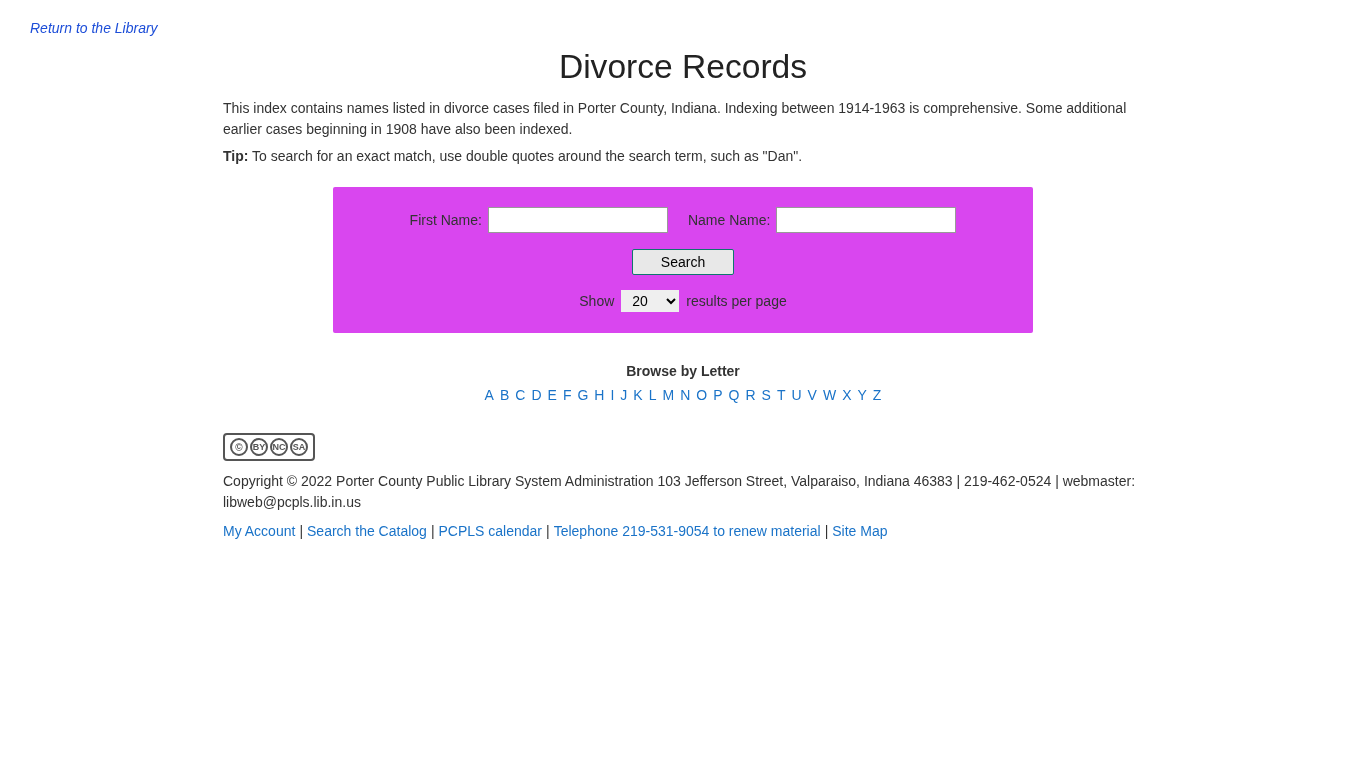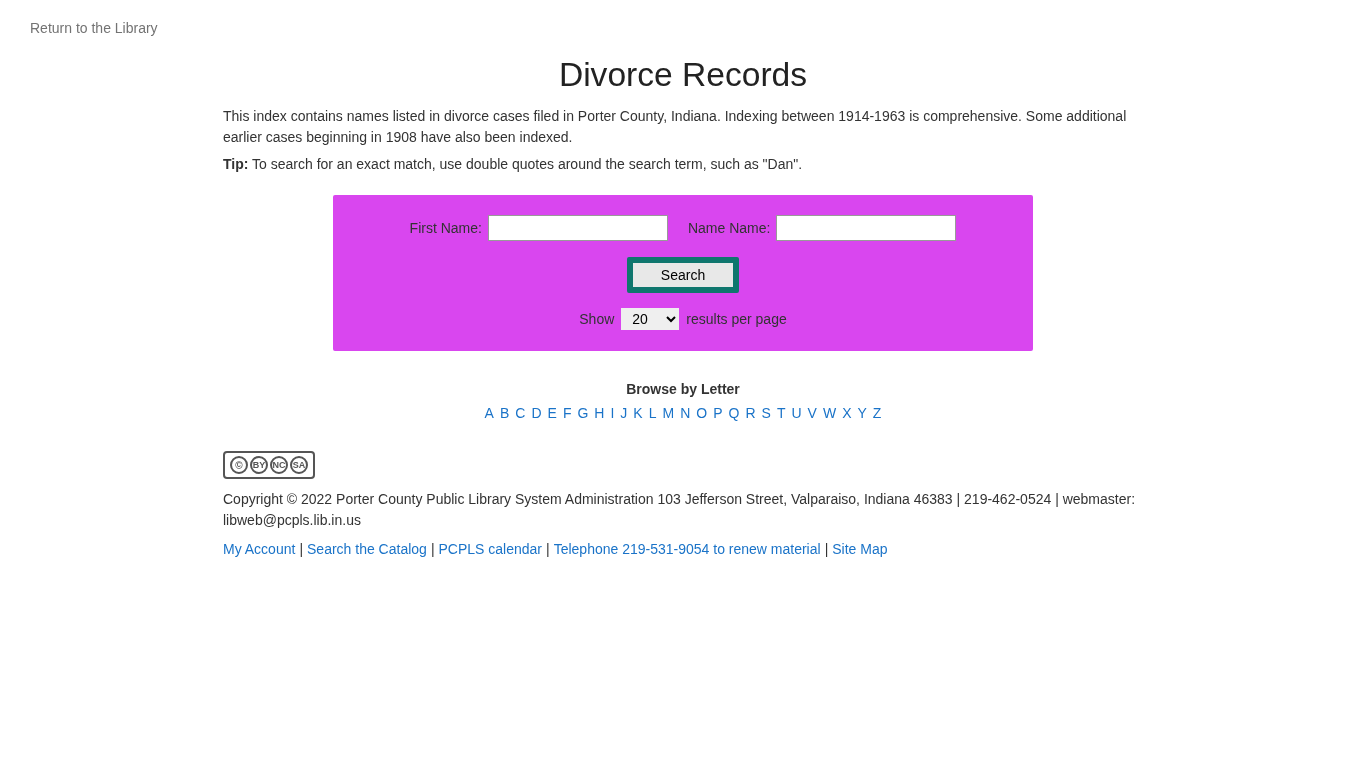--- a/index.html
+++ b/index.html
@@ -16,22 +16,23 @@
       padding: 20px 30px;
     }
 
     a {
       color: #1a73c8;
       text-decoration: none;
     }
 
     #return-link {
       display: block;
-      margin-bottom: 20px;
-      color: #737373;
+      margin-bottom: 12px;
+      color: #1d4ed8;
+      font-style: italic;
     }
 
     #page-title {
       text-align: center;
       font-size: 2.4em;
       font-weight: normal;
       color: #222;
       margin-bottom: 12px;
     }
 
@@ -87,21 +88,21 @@
 
     #search-button-row {
       display: flex;
       justify-content: center;
       margin-bottom: 14px;
     }
 
     #search-button {
       padding: 4px 28px;
       font-size: 14px;
-      border: 6px solid #0f766e;
+      border: 1px solid #0f766e;
       background: #e8e8e8;
       cursor: pointer;
       border-radius: 2px;
       text-align: right;
     }
 
     #results-per-page-row {
       display: flex;
       justify-content: center;
       align-items: center;

